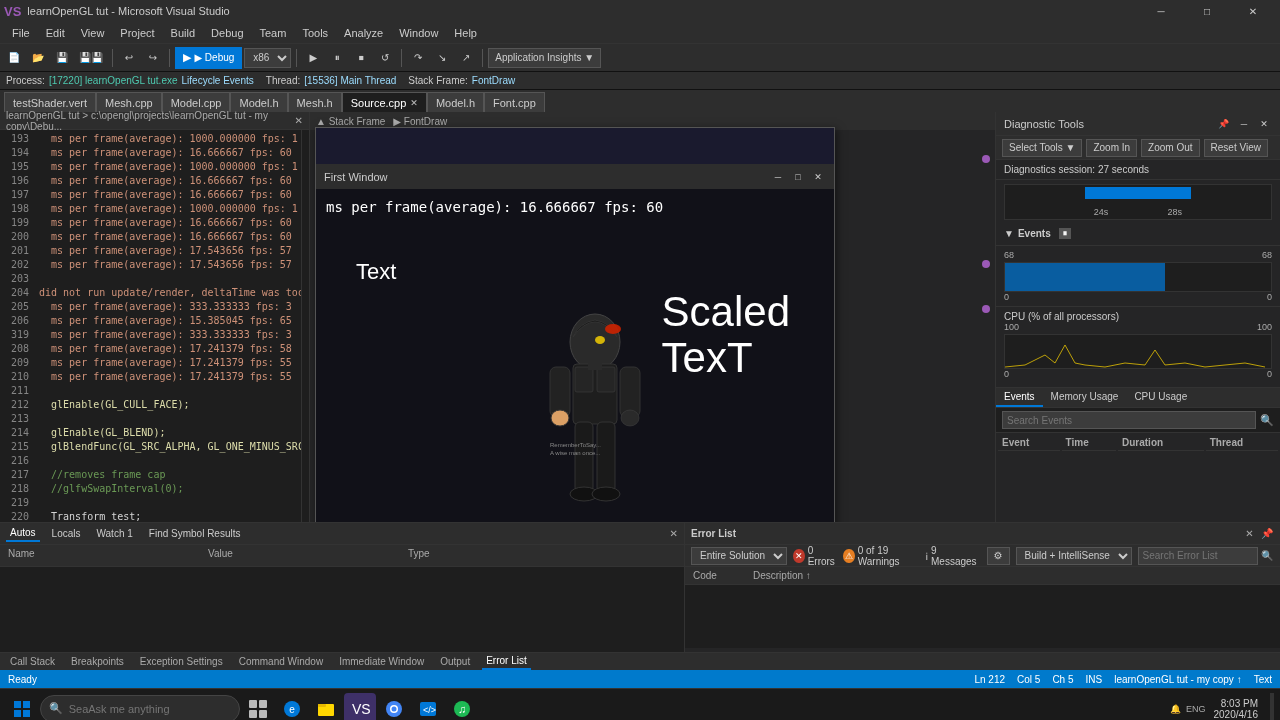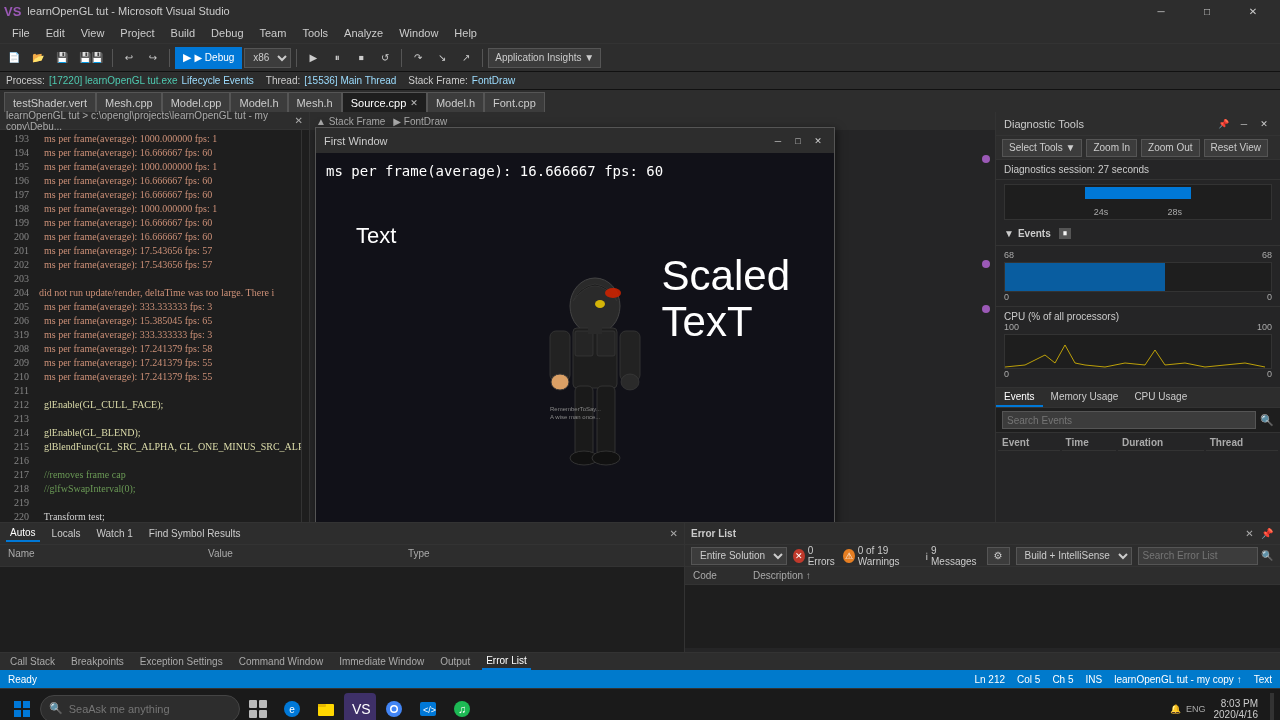--- a/index.html
+++ b/index.html
@@ -163,20 +163,21 @@
     }
     #app-window .win-titlebar {
       height: 25px;
       background: #2d2d2d;
       display: flex;
       align-items: center;
       padding: 0 8px;
       font-size: 11px;
       color: #ccc;
       justify-content: space-between;
+      margin-top: 36px;
     }
     #app-window .win-titlebar .win-btns { display: flex; gap: 4px; }
     #app-window .win-titlebar .wb { width: 16px; height: 16px; display: flex; align-items: center; justify-content: center; font-size: 9px; cursor: pointer; }
     #app-window .win-content {
       width: 100%;
       height: calc(100% - 25px);
       background: #111118;
       position: relative;
       overflow: hidden;
     }
@@ -534,21 +535,21 @@
 <div id="main" style="display:flex; height:410px;">
 
   <div id="left-panel">
 
     <div style="height:18px; background:#2d2d2d; display:flex; align-items:center; padding:0 6px; font-size:10px; color:#aaa; border-bottom:1px solid #333;">
       <span>learnOpenGL tut &gt; c:\opengl\projects\learnOpenGL tut - my copy\Debu...</span>
       <button style="margin-left:auto; background:none; border:none; color:#aaa; cursor:pointer; font-size:10px;">✕</button>
     </div>
 
     <div id="code-area">
-      <div class="code-lines" style="height:100%;font-family:Liberation Serif, serif;">
+      <div class="code-lines" style="height:100%;">
         <div class="line-numbers" id="line-nums">
             <div class="code-line">193</div>
             <div class="code-line">194</div>
             <div class="code-line">195</div>
             <div class="code-line">196</div>
             <div class="code-line">197</div>
             <div class="code-line">198</div>
             <div class="code-line">199</div>
             <div class="code-line">200</div>
             <div class="code-line">201</div>

